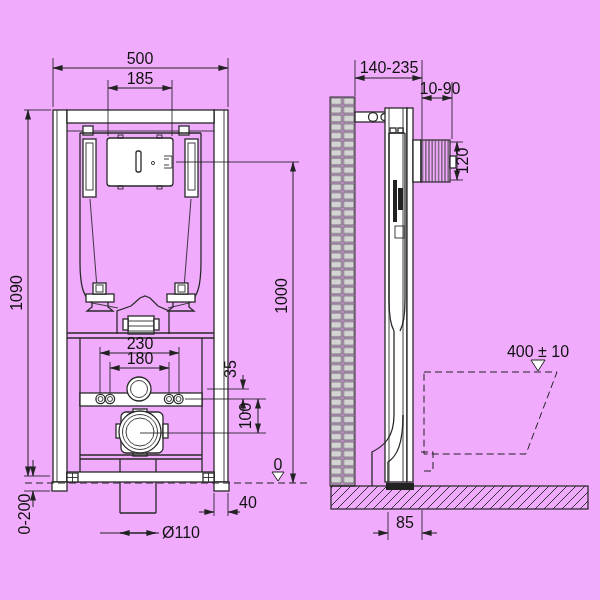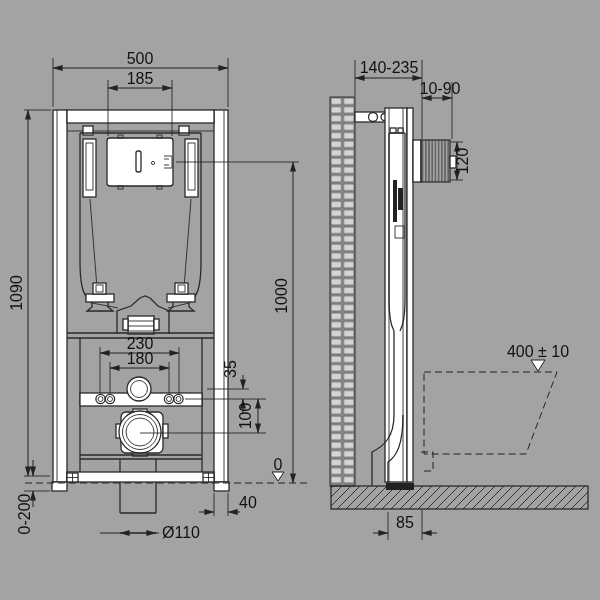--- a/index.html
+++ b/index.html
@@ -1,16 +1,16 @@
 <!DOCTYPE html>
 <html><head>
 <meta charset="utf-8">
 <style>
   html,body{margin:0;padding:0;background:#fff;}
-  .stage{position:relative;width:600px;height:600px;background:#a3a3a3;overflow:hidden;
+  .stage{position:relative;width:600px;height:600px;background:#f0abfc;overflow:hidden;
          font-family:"Liberation Sans", sans-serif;}
   svg{position:absolute;left:0;top:0;}
   .ln{stroke:#2a2a2a;stroke-width:1.3;fill:none;stroke-linecap:butt;}
   .lnw{stroke:#2a2a2a;stroke-width:1.3;fill:#ffffff;}
   .thin{stroke:#2a2a2a;stroke-width:0.9;fill:none;}
   .dim{stroke:#222;stroke-width:1;fill:none;}
   .ext{stroke:#222;stroke-width:0.85;fill:none;}
   .dash{stroke:#222;stroke-width:1;fill:none;stroke-dasharray:7 4;}
   .dtxt{font-size:16px;fill:#111;}
   .dark{fill:#222;stroke:none;}

